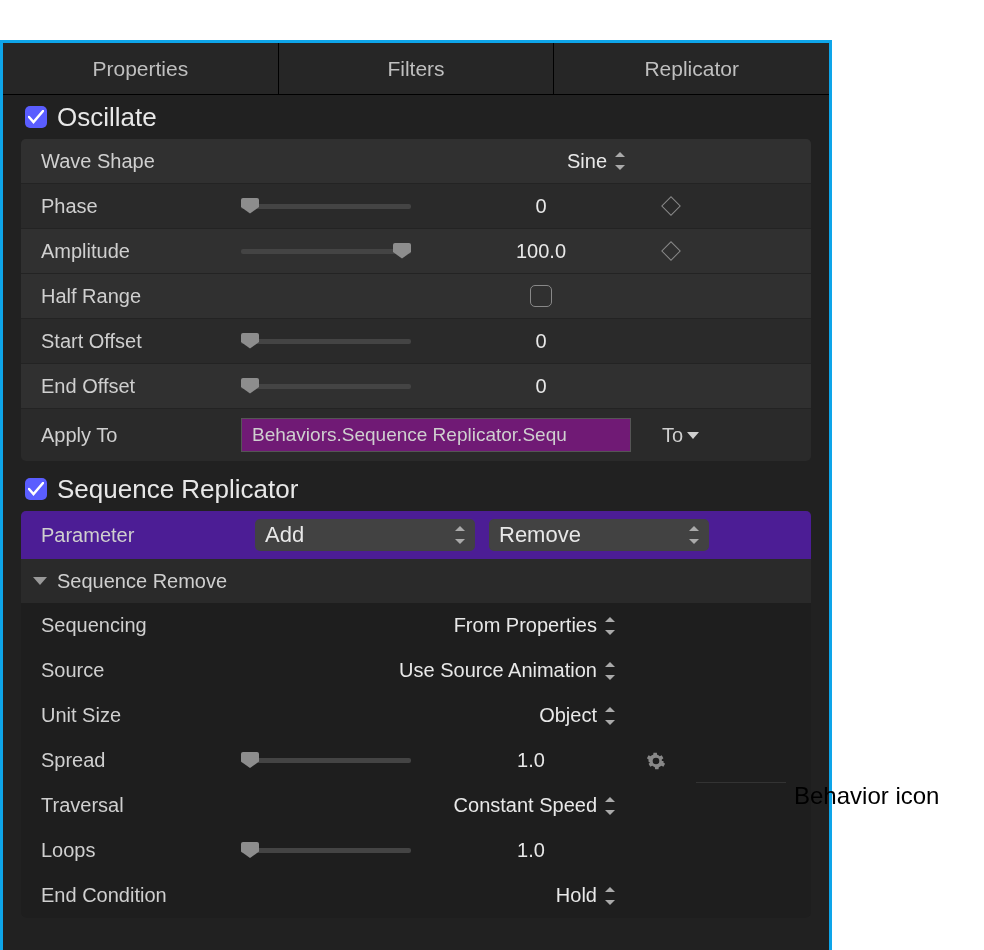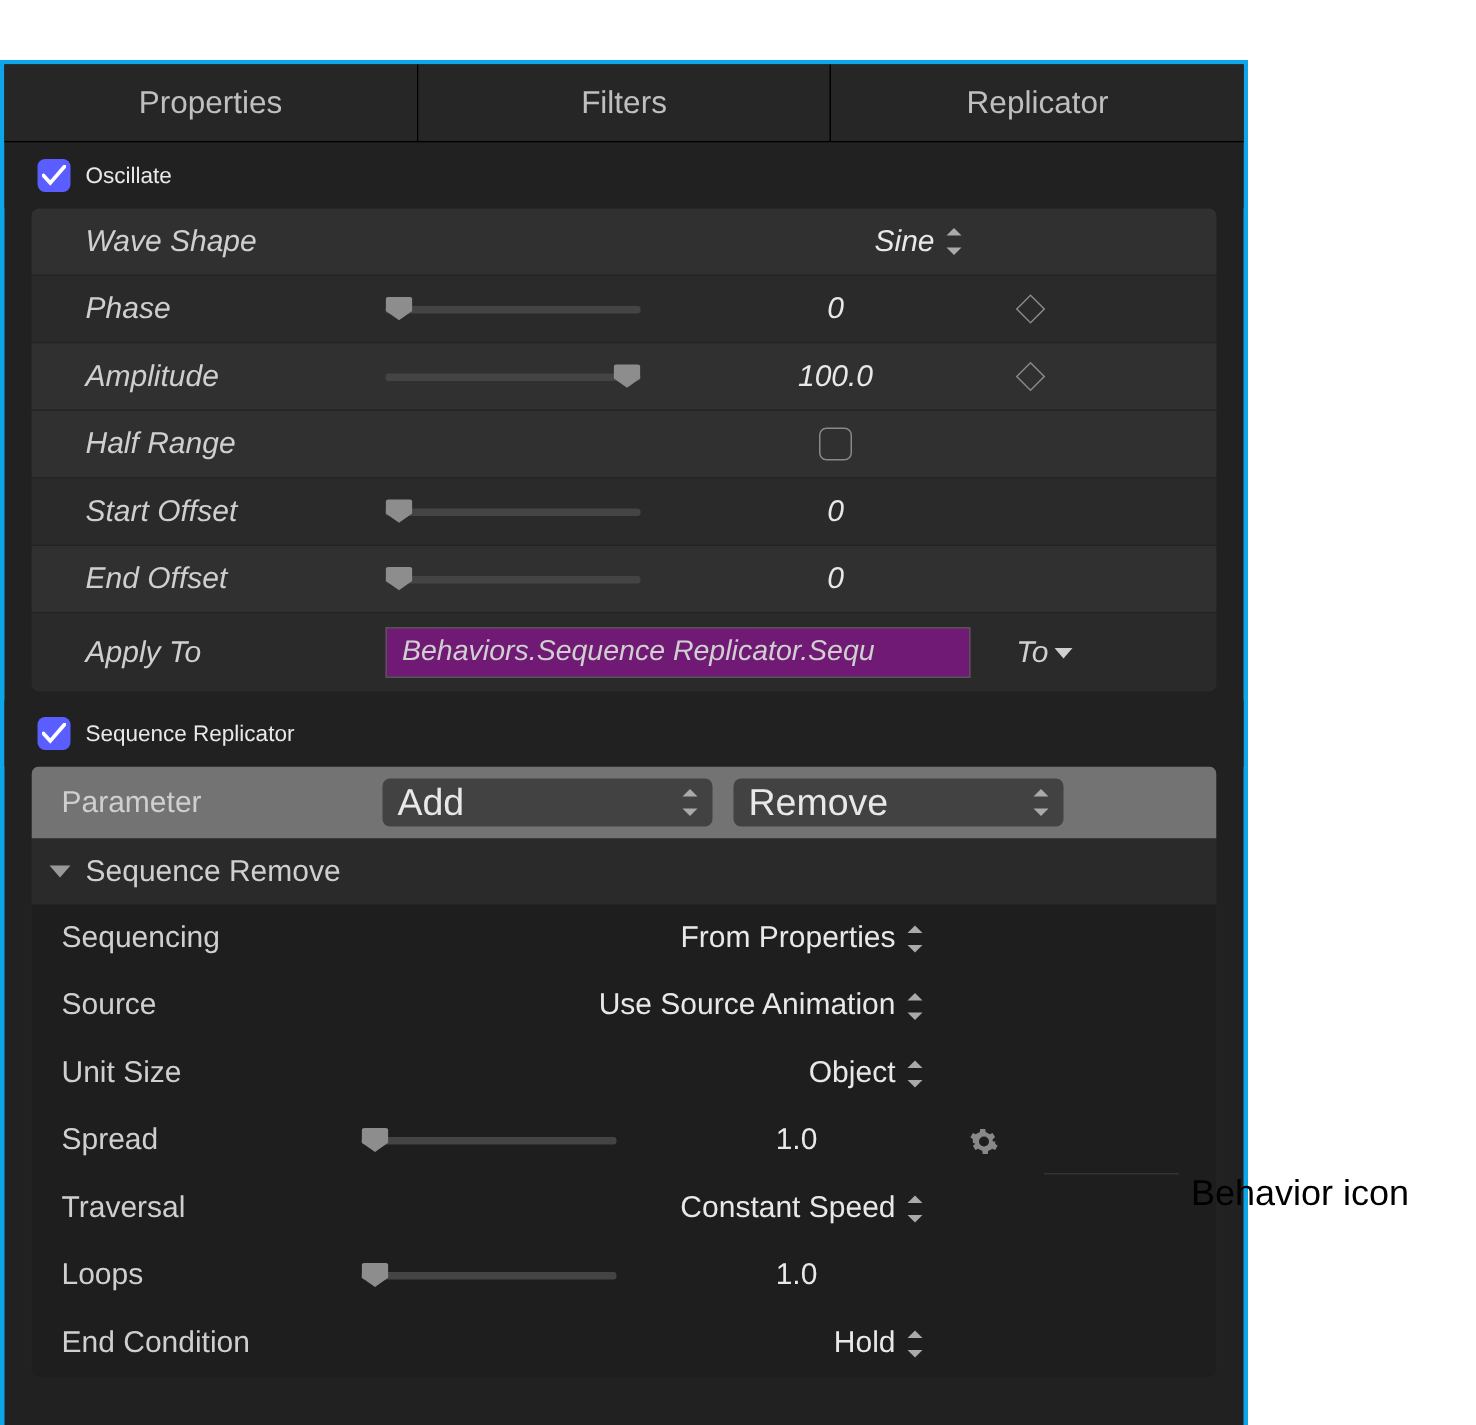--- a/index.html
+++ b/index.html
@@ -58,38 +58,37 @@
     background: #5a5dff;
     display: flex;
     align-items: center;
     justify-content: center;
     margin-right: 10px;
     cursor: pointer;
   }
   .chk svg { width: 16px; height: 14px; }
   .section-title {
     color: #e8e8e8;
-    font-size: 15px;
+    font-size: 26px;
   }
   
   .group {
     background: #2a2a2a;
     margin-left: 18px;
     margin-right: 18px;
     border-radius: 5px;
     overflow: hidden;
   }
   .row {
     display: grid;
     grid-template-columns: 200px 210px 180px 80px;
     align-items: center;
     height: 45px;
     border-bottom: 1px solid #232323;
-    padding-left: 36px;
-    font-style: italic;
+    padding-left: 20px;
   }
   .row:last-child { border-bottom: none; }
   .row.alt { background: #303030; }
   .label {
     color: #cfcfcf;
     font-size: 20px;
   }
   
   .slider {
     position: relative;
@@ -195,31 +194,31 @@
   
   .select-btn {
     background: #424242;
     border-radius: 5px;
     height: 32px;
     display: flex;
     align-items: center;
     justify-content: space-between;
     padding: 0 10px;
     color: #e8e8e8;
-    font-size: 25px;
+    font-size: 22px;
     cursor: pointer;
   }
   .param-row {
     display: grid;
     grid-template-columns: 200px 220px 220px;
     gap: 14px;
     align-items: center;
     height: 48px;
     padding-left: 20px;
-    background: #737373;
+    background: #4c1d95;
   }
   
   .subsection {
     display: flex;
     align-items: center;
     height: 44px;
     padding-left: 12px;
     background: #2a2a2a;
     color: #cfcfcf;
   }

